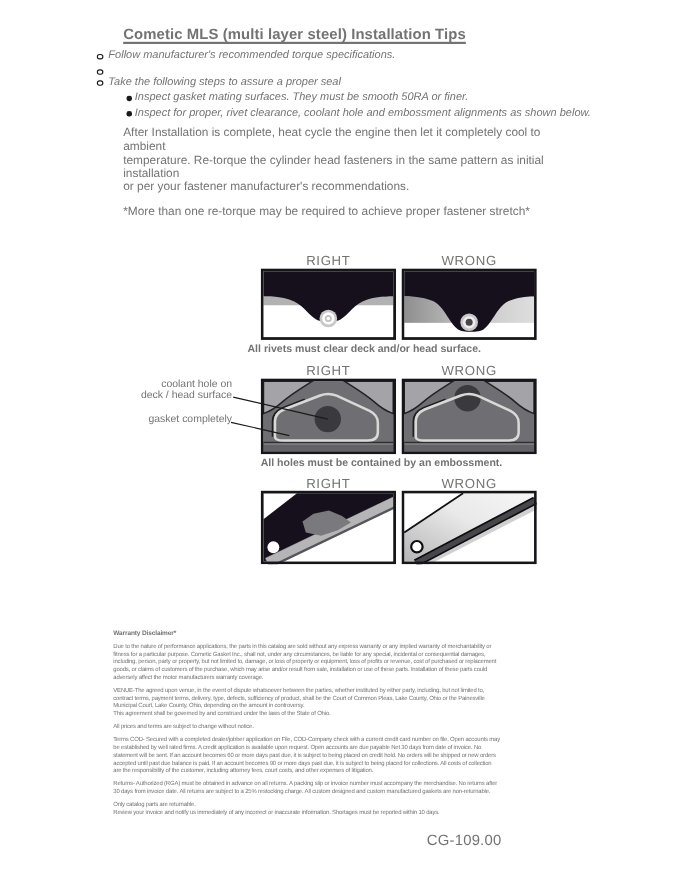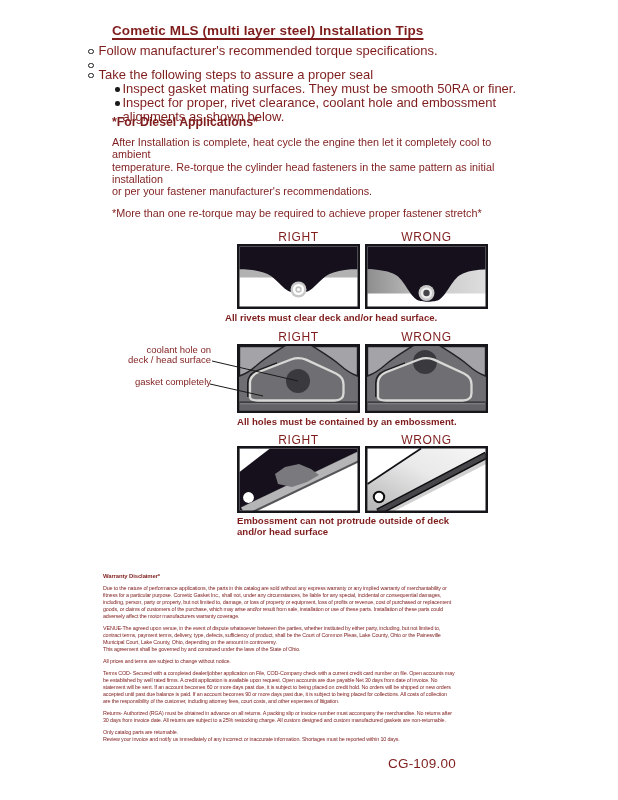--- a/index.html
+++ b/index.html
@@ -1,26 +1,26 @@
 <!DOCTYPE html>
 <html><head>
 <meta charset="utf-8">
 <style>
   html,body{margin:0;padding:0;background:#ffffff;}
   .page{
     position:relative;width:618px;height:784px;background:#ffffff;overflow:hidden;
-    font-family:"Liberation Sans",sans-serif;color:#7f1d1d;
+    font-family:"Liberation Sans",sans-serif;color:#737373;
   }
   .abs{position:absolute;}
   .title{
     left:112px;top:23px;font-size:13.5px;font-weight:bold;
     text-decoration:underline;text-decoration-thickness:1.5px;text-underline-offset:3px;
     letter-spacing:.1px;
   }
-  .bullets{left:88px;top:44px;width:470px;font-size:13px;}
+  .bullets{left:88px;top:44px;width:470px;font-size:10px;font-style:italic;}
   .bullet{display:flex;align-items:flex-start;line-height:14px;}
   .bullet.sub{margin-left:27px;}
   .marker{flex:0 0 auto;display:inline-block;margin:4.5px 5px 0 0;}
   .marker.circle{width:3.5px;height:3.5px;border:1px solid #1a1a1a;border-radius:50%;}
   .marker.dot{width:4.5px;height:4.5px;background:#1a1a1a;border-radius:50%;margin-top:5px;margin-right:3px;}
   .diesel{left:112px;top:115px;width:404px;}
   .diesel h2{margin:0 0 7px 0;font-size:12.3px;font-weight:bold;}
   .diesel p{margin:0 0 10px 0;font-size:10.8px;line-height:12.3px;white-space:pre-line;}
   .fig-label{font-size:12px;letter-spacing:.6px;text-align:center;width:123px;}
   .fig-caption{font-size:9.6px;font-weight:bold;line-height:10.8px;white-space:pre-line;}
@@ -54,21 +54,20 @@
       <span class="marker dot"></span>
       <span>Inspect gasket mating surfaces.  They must be smooth 50RA or finer.</span>
     </div>
     <div class="bullet sub">
       <span class="marker dot"></span>
       <span>Inspect for proper, rivet clearance, coolant hole and embossment alignments as shown below.</span>
     </div>
   </div>
 
   <div class="abs diesel">
-    <h2>*For Diesel Applications*</h2>
     <p>After Installation is complete, heat cycle the engine then let it completely cool to ambient
 temperature. Re-torque the cylinder head fasteners in the same pattern as initial installation
 or per your fastener manufacturer's recommendations.</p>
     <p>*More than one re-torque may be required to achieve proper fastener stretch*</p>
   </div>
 
   <div class="abs fig-label" style="left:237px;top:230px;">RIGHT</div>
   <div class="abs fig-label" style="left:365px;top:230px;">WRONG</div>
 
   <svg class="abs" style="left:237px;top:244px;" width="123" height="65" viewBox="0 0 123 65">
@@ -167,22 +166,20 @@
     <rect x="2.5" y="2.5" width="118" height="62" fill="#ffffff"></rect>
     <path d="M2.5 38 L56 2.5 H120.5 V11 L14 64.5 H2.5 Z" fill="url(#gradW)"></path>
     <line x1="2.5" y1="38" x2="56" y2="2.5" stroke="#111115" stroke-width="1.6"></line>
     <line x1="20" y1="66" x2="123" y2="13" stroke="#d0d0d0" stroke-width="7"></line>
     <line x1="13" y1="66" x2="121.5" y2="9" stroke="#0e0e10" stroke-width="7.5"></line>
     <line x1="13" y1="66" x2="121.5" y2="9" stroke="#46464b" stroke-width="4.5"></line>
     <circle cx="14" cy="51" r="5.2" fill="#ffffff" stroke="#0e0e10" stroke-width="2"></circle>
     <rect x="1.25" y="1.25" width="120.5" height="64.5" fill="none" stroke="#15151a" stroke-width="2.5"></rect>
   </svg>
 
-  <div class="abs fig-caption" style="left:237px;top:516px;">Embossment can not protrude outside of deck
-and/or head surface</div>
 
   <div class="abs legal">
     <h3>Warranty Disclaimer*</h3>
     <p>Due to the nature of performance applications, the parts in this catalog are sold without any express warranty or any implied warranty of merchantability or
 fitness for a particular purpose.  Cometic Gasket Inc., shall not, under any circumstances, be liable for any special, incidental or consequential damages,
 including, person, party or property, but not limited to, damage, or loss of property or equipment, loss of profits or revenue, cost of purchased or replacement
 goods, or claims of customers of the purchase, which may arise and/or result from sale, installation or use of these parts.  Installation of these parts could
 adversely affect the motor manufacturers warranty coverage.</p>
     <p>VENUE-The agreed upon venue, in the event of dispute whatsoever between the parties, whether instituted by either party, including, but not limited to,
 contract terms, payment terms, delivery, type, defects, sufficiency of product, shall be the Court of Common Pleas, Lake County, Ohio or the Painesville

